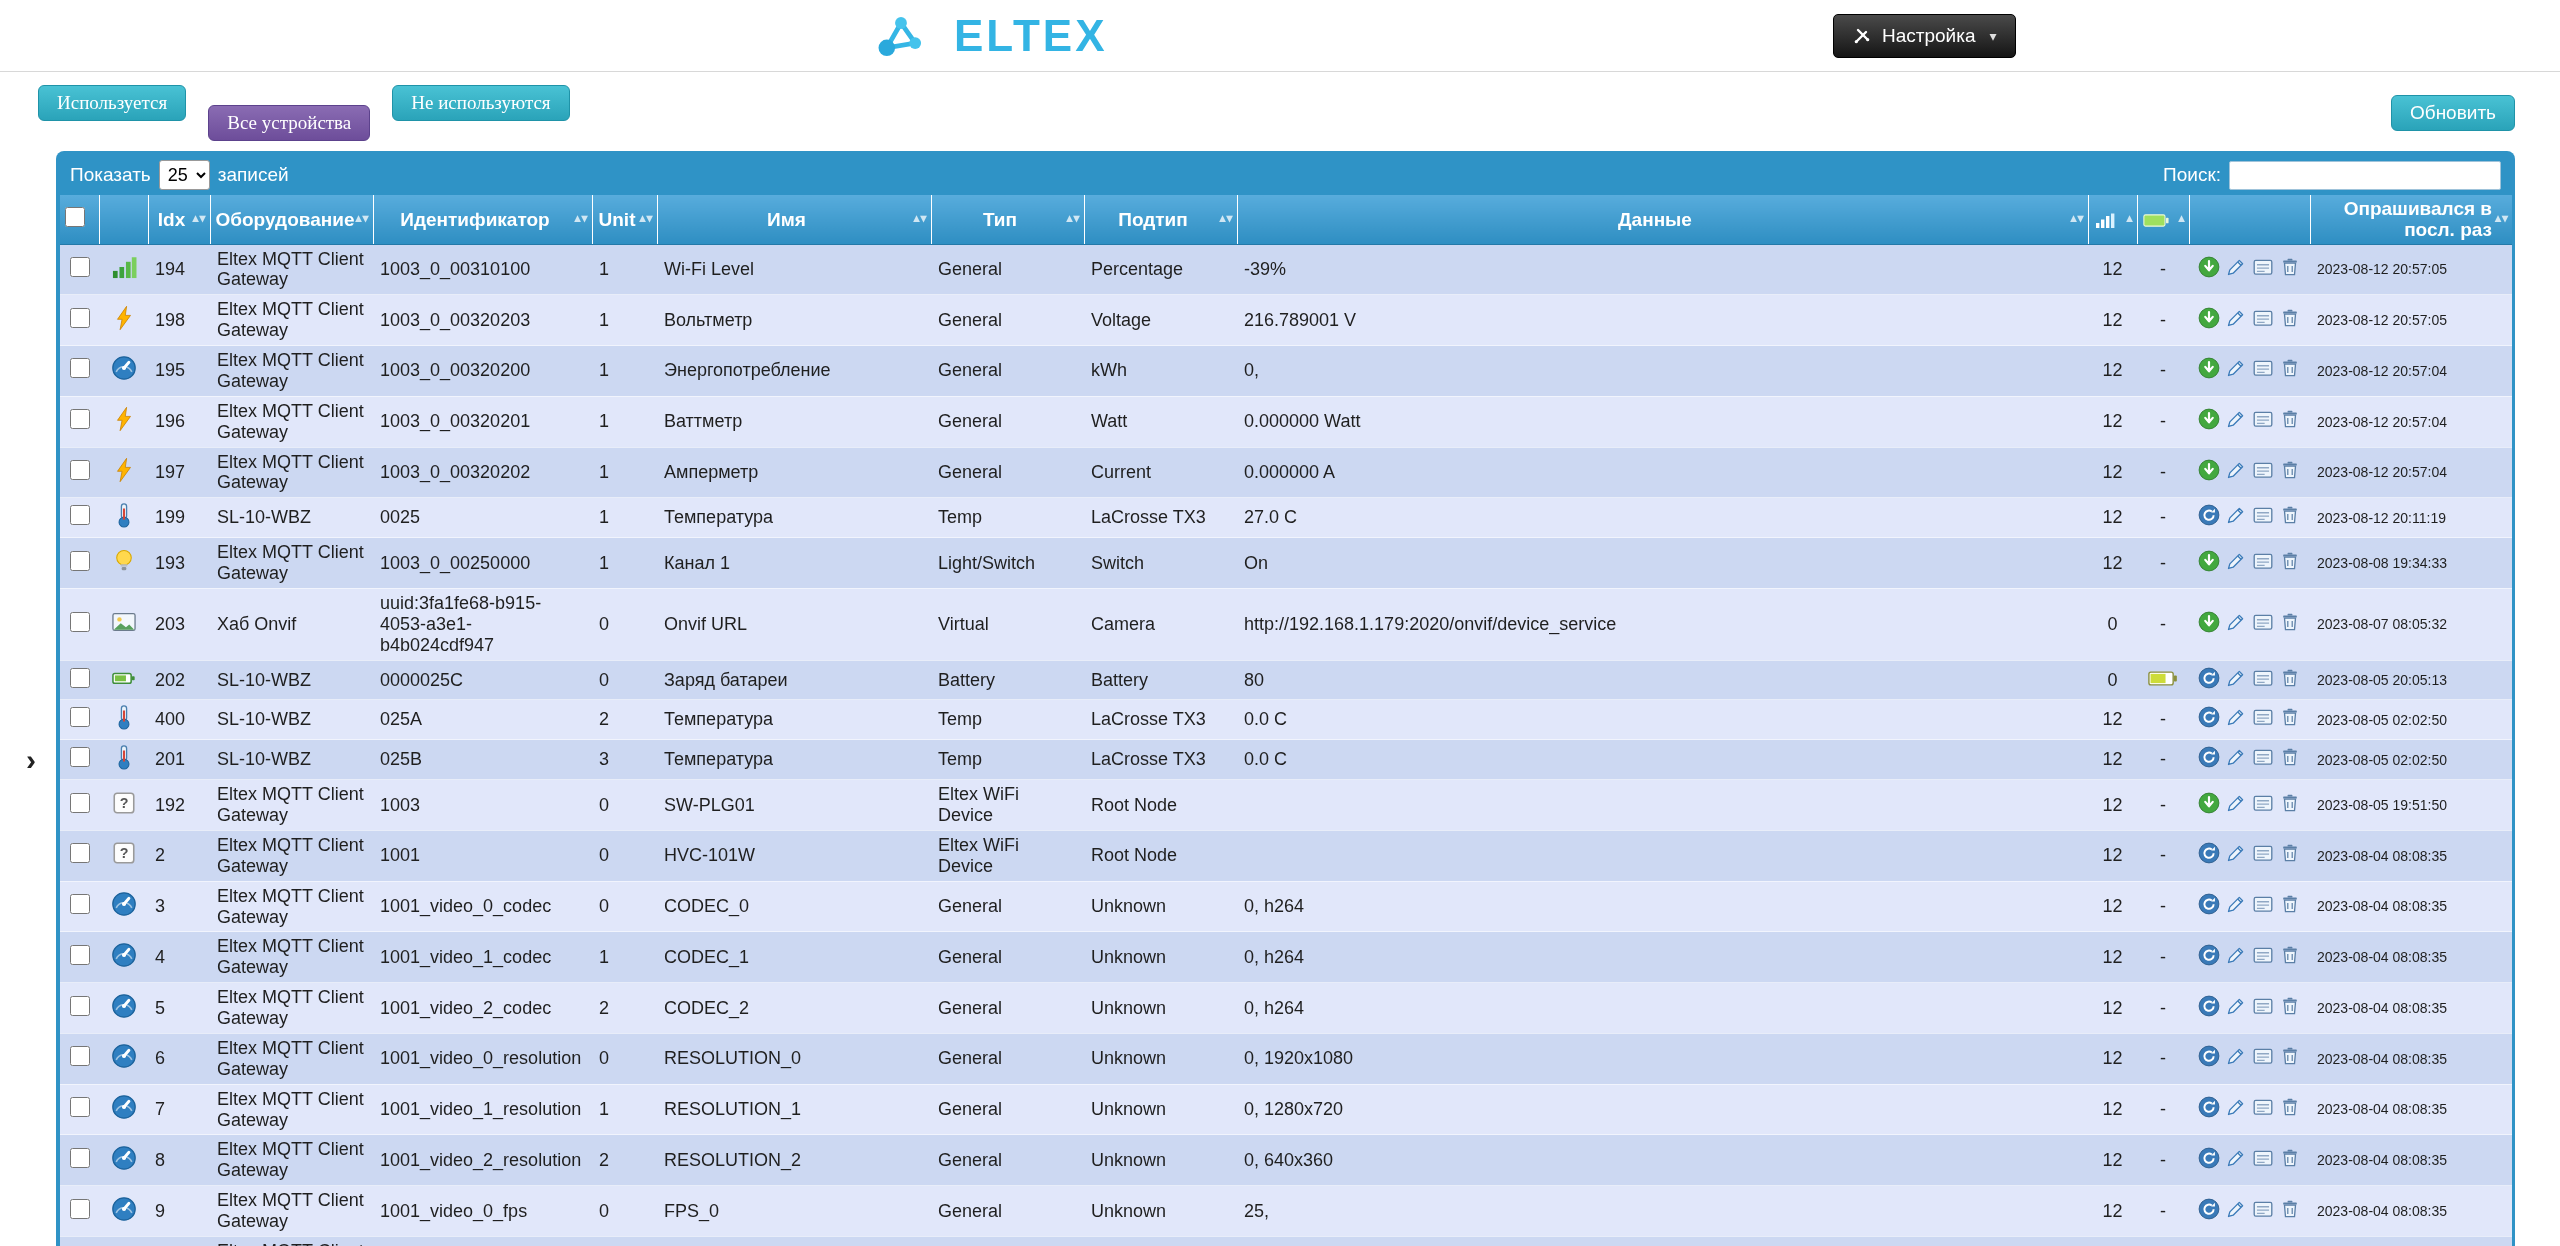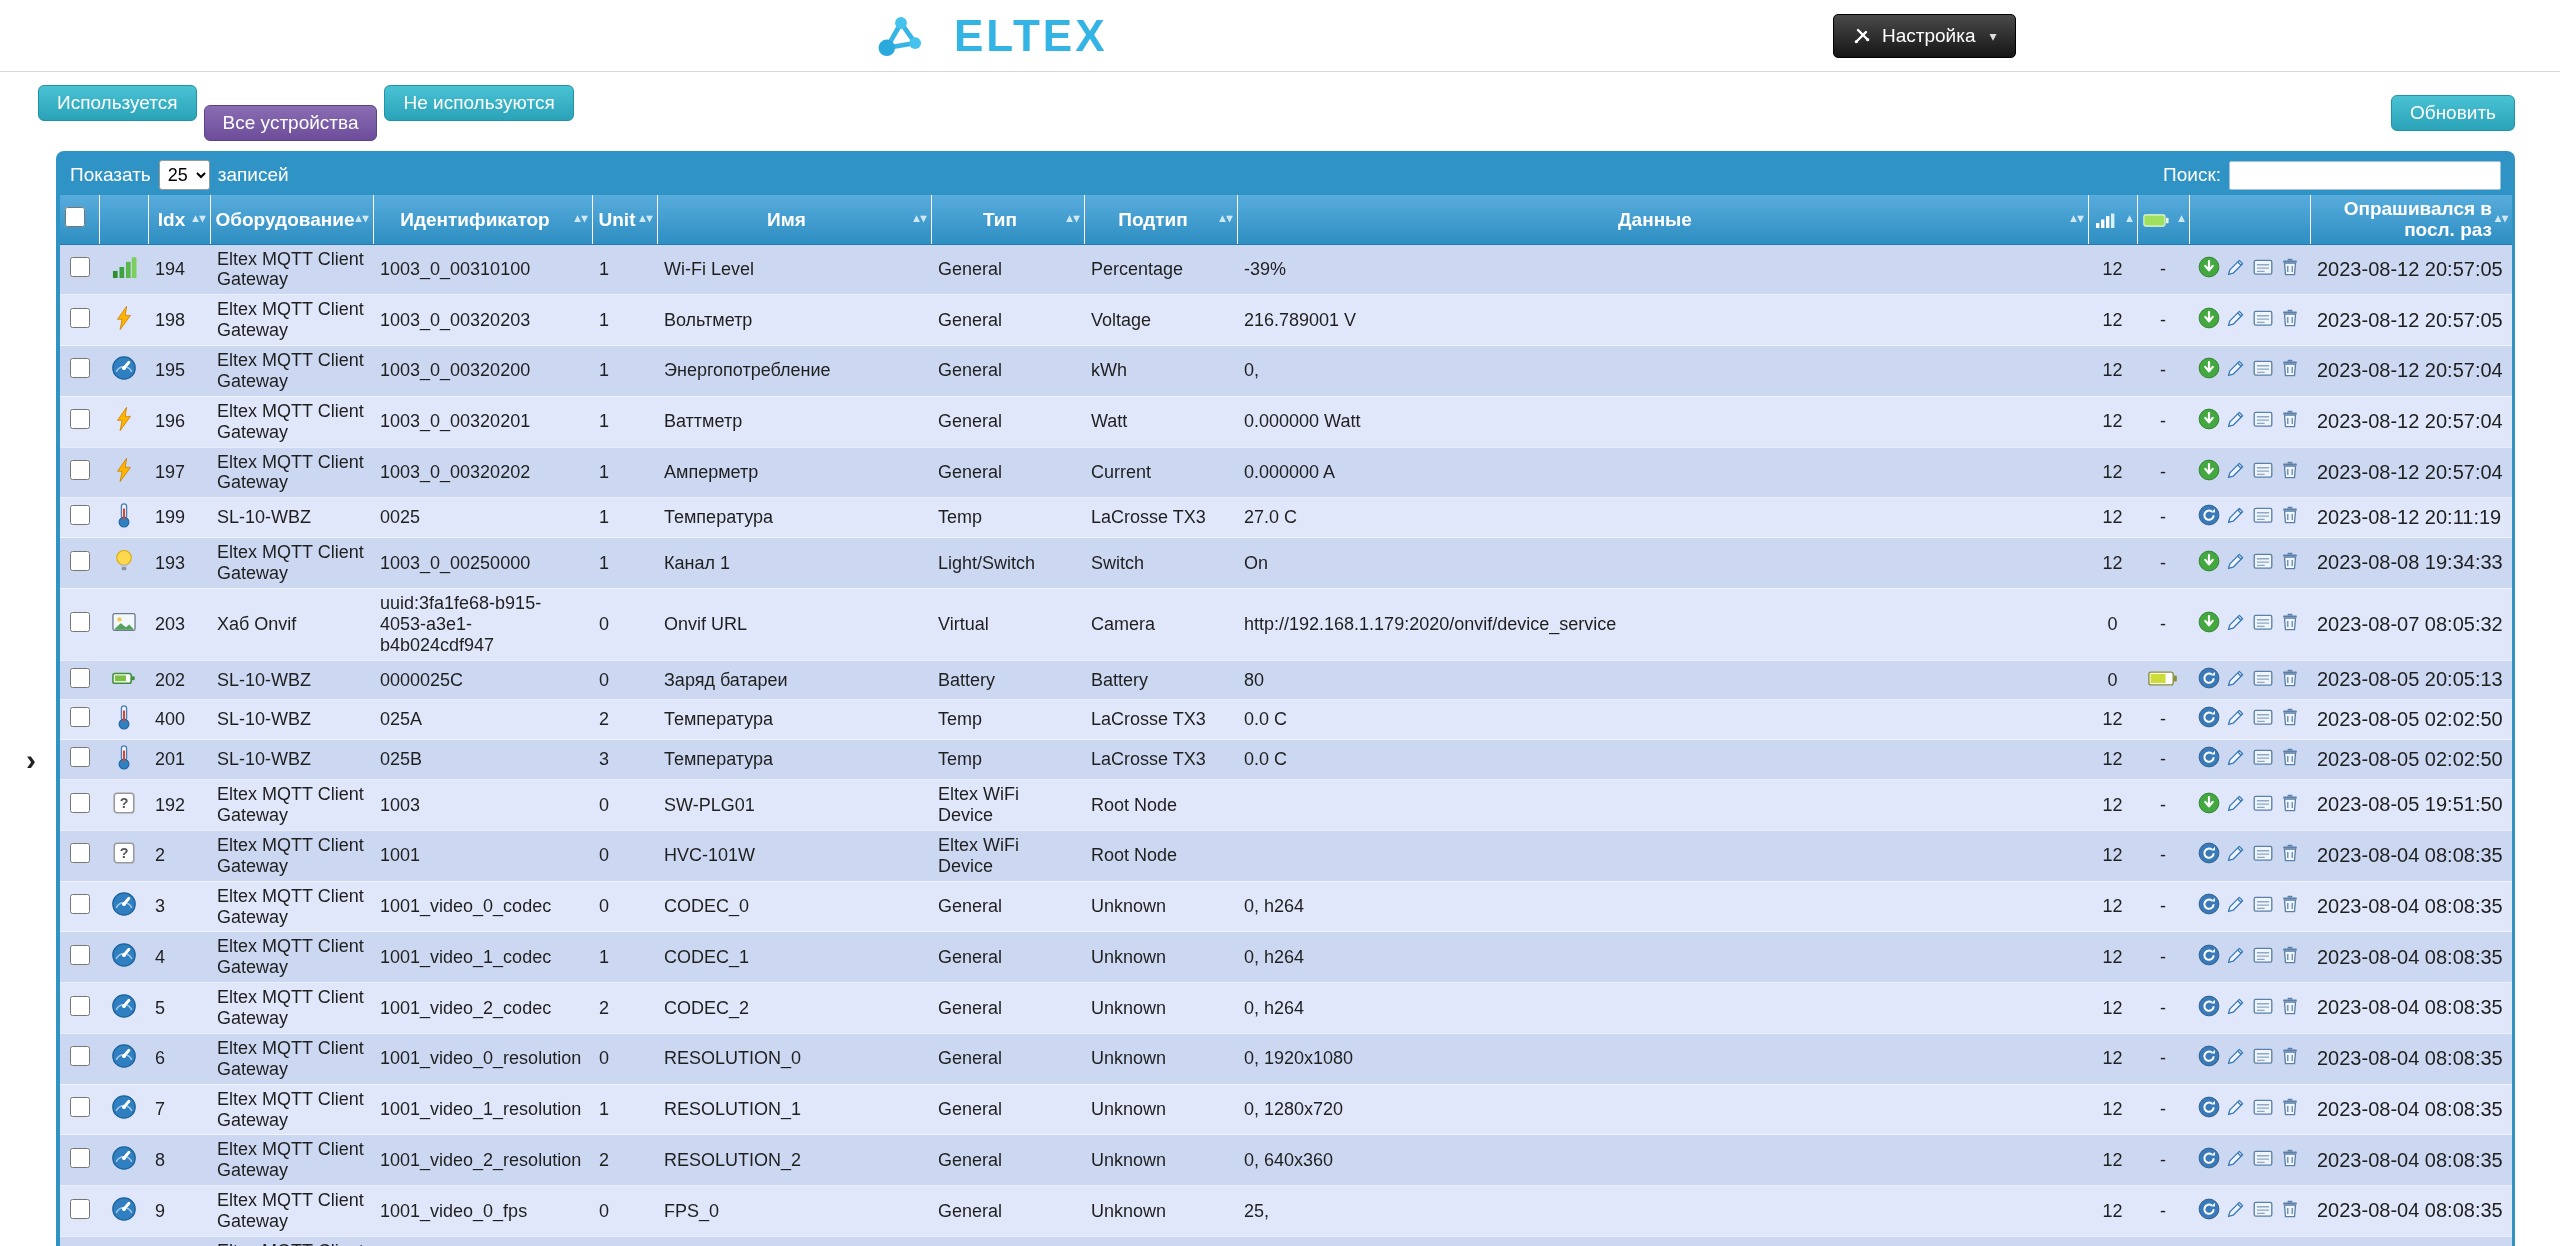--- a/index.html
+++ b/index.html
@@ -15,21 +15,21 @@
   .settings-btn { position:absolute; left:1833px; top:14px; height:44px; padding:0 18px;
     display:flex; align-items:center; gap:10px; cursor:pointer;
     background:linear-gradient(#4a4a4a,#151515); border:1px solid #000; border-radius:5px;
     color:#fff; font-size:19px; font-family:inherit;justify-content:space-between; }
   .settings-btn .wicon svg { width:20px; height:20px; display:block; }
   .settings-btn .caret { font-size:14px; color:#ddd; margin-left:4px; }
 
   
   .filter-bar { display:flex; justify-content:space-between; align-items:center;
     margin:13px 45px 10px 38px; }
-  .filter-group { display:flex; gap:7px; }
+  .filter-group { display:flex; gap:22px;font-family:Liberation Serif, serif; }
   .btn { height:36px; padding:0 18px; border-radius:6px; color:#fff; font-size:19px;
     font-family:inherit; cursor:pointer; white-space:nowrap; }
   .btn-teal { background:linear-gradient(#49c2d4,#2aa3b9); border:1px solid #1f93a8; }
   .btn-purple { background:linear-gradient(#8a6cb3,#6d4d9a); border:1px solid #5c428c;margin-top:20px; }
 
   
   .side-arrow { position:absolute; left:26px; top:745px; font-size:30px; font-weight:bold;
     color:#222; cursor:pointer; line-height:1; }
 
   
@@ -55,21 +55,21 @@
     color:rgba(255,255,255,.75); }
   .sort i { font-style:normal; }
   .hicon svg { display:inline-block; vertical-align:middle; }
 
   tbody td { font-size:18px; color:#1f1f1f; padding:4px 7px; vertical-align:middle;
     line-height:1.16; word-wrap:break-word; overflow-wrap:break-word;
     border-bottom:1px solid rgba(255,255,255,.55); }
   tr.odd  { background:#ccd8f2; }
   tr.even { background:#e1e7fa; }
   td.c-check, td.c-icon, td.c-sig, td.c-bat, td.c-act { text-align:center; }
-  td.c-last { font-size:20px; }
+  td.c-last { font-size:14px; }
   input[type=checkbox] { width:20px; height:20px; cursor:pointer; }
 
   .icon { display:inline-block; line-height:0; }
   td.c-icon .icon svg { width:26px; height:26px; }
   td.c-bat .icon svg { width:30px; height:15px; }
   .act-icons { display:inline-flex; gap:5px; align-items:center; }
   .act-icons .icon { cursor:pointer; }
   .act-icons .icon svg { width:22px; height:22px; }
 </style>
 </head>

